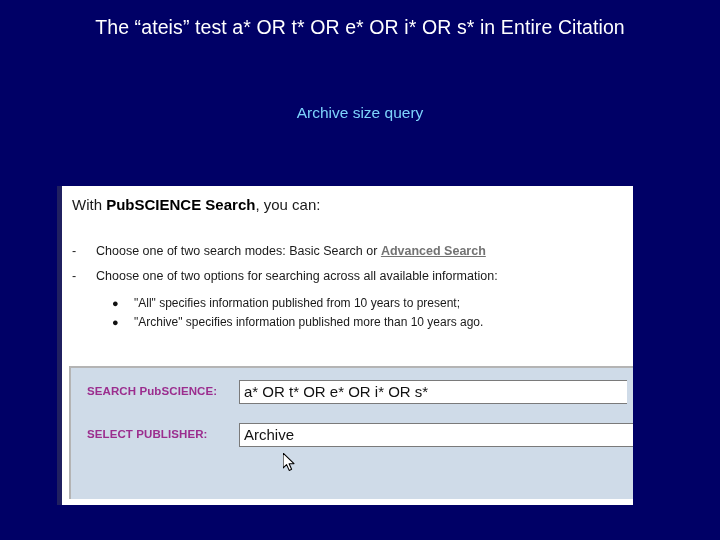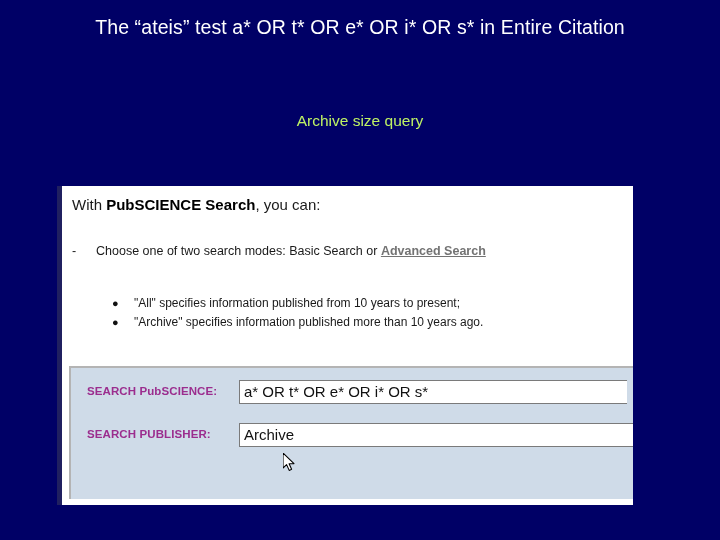--- a/index.html
+++ b/index.html
@@ -25,24 +25,24 @@
     color: #ffffff;
     font-size: 19.5px;
     line-height: 26px;
     font-family: "Liberation Sans", sans-serif;
     letter-spacing: 0.1px;
   }
 
   .slide-subtitle {
     position: absolute;
     left: 40px;
-    top: 111px;
+    top: 103px;
     width: 640px;
     text-align: center;
-    color: #bef264;
+    color: #7dd3fc;
     font-size: 15.5px;
     line-height: 20px;
     font-family: "Liberation Sans", sans-serif;
   }
 
   
   .screenshot {
     position: absolute;
     left: 57px;
     top: 186px;
@@ -216,37 +216,40 @@
   <div class="shot-inner">
 
     <div class="intro-line">
       <span>With </span><span class="brand">PubSCIENCE Search</span><span>, you can:</span>
     </div>
 
     <div class="dash-item dash-item-1">
       <span class="dash">-</span><span>Choose one of two search modes: Basic Search or </span><a class="adv-link" href="#">Advanced Search</a>
     </div>
 
+    <div class="dash-item dash-item-2">
+      <span class="dash">-</span><span>Choose one of two options for searching across all available information:</span>
+    </div>
 
     <div class="bullet-item bullet-item-1">
       <span class="dot">●</span><span>"All" specifies information published from 10 years to present;</span>
     </div>
     <div class="bullet-item bullet-item-2">
       <span class="dot">●</span><span>"Archive" specifies information published more than 10 years ago.</span>
     </div>
 
     <div class="form-panel">
 
       <div class="form-row form-row-search">
         <span class="field-label label-search">SEARCH PubSCIENCE:</span>
         <div class="text-field field-search" placeholder="">a* OR t* OR e* OR i* OR s*</div>
       </div>
 
       <div class="form-row form-row-publisher">
-        <span class="field-label label-publisher">SEARCH PUBLISHER:</span>
+        <span class="field-label label-publisher">SELECT PUBLISHER:</span>
         <div class="text-field field-publisher" placeholder="">Archive</div>
       </div>
 
 
     </div>
 
     <span class="cursor">
       <svg width="14" height="20" viewBox="0 0 14 20">
         <polygon points="0,0 0,15 3.6,11.6 6.2,17.4 8.6,16.3 6.1,10.8 11,10.6" fill="#ffffff" stroke="#000000" stroke-width="1.1" stroke-linejoin="round"></polygon>
       </svg>

